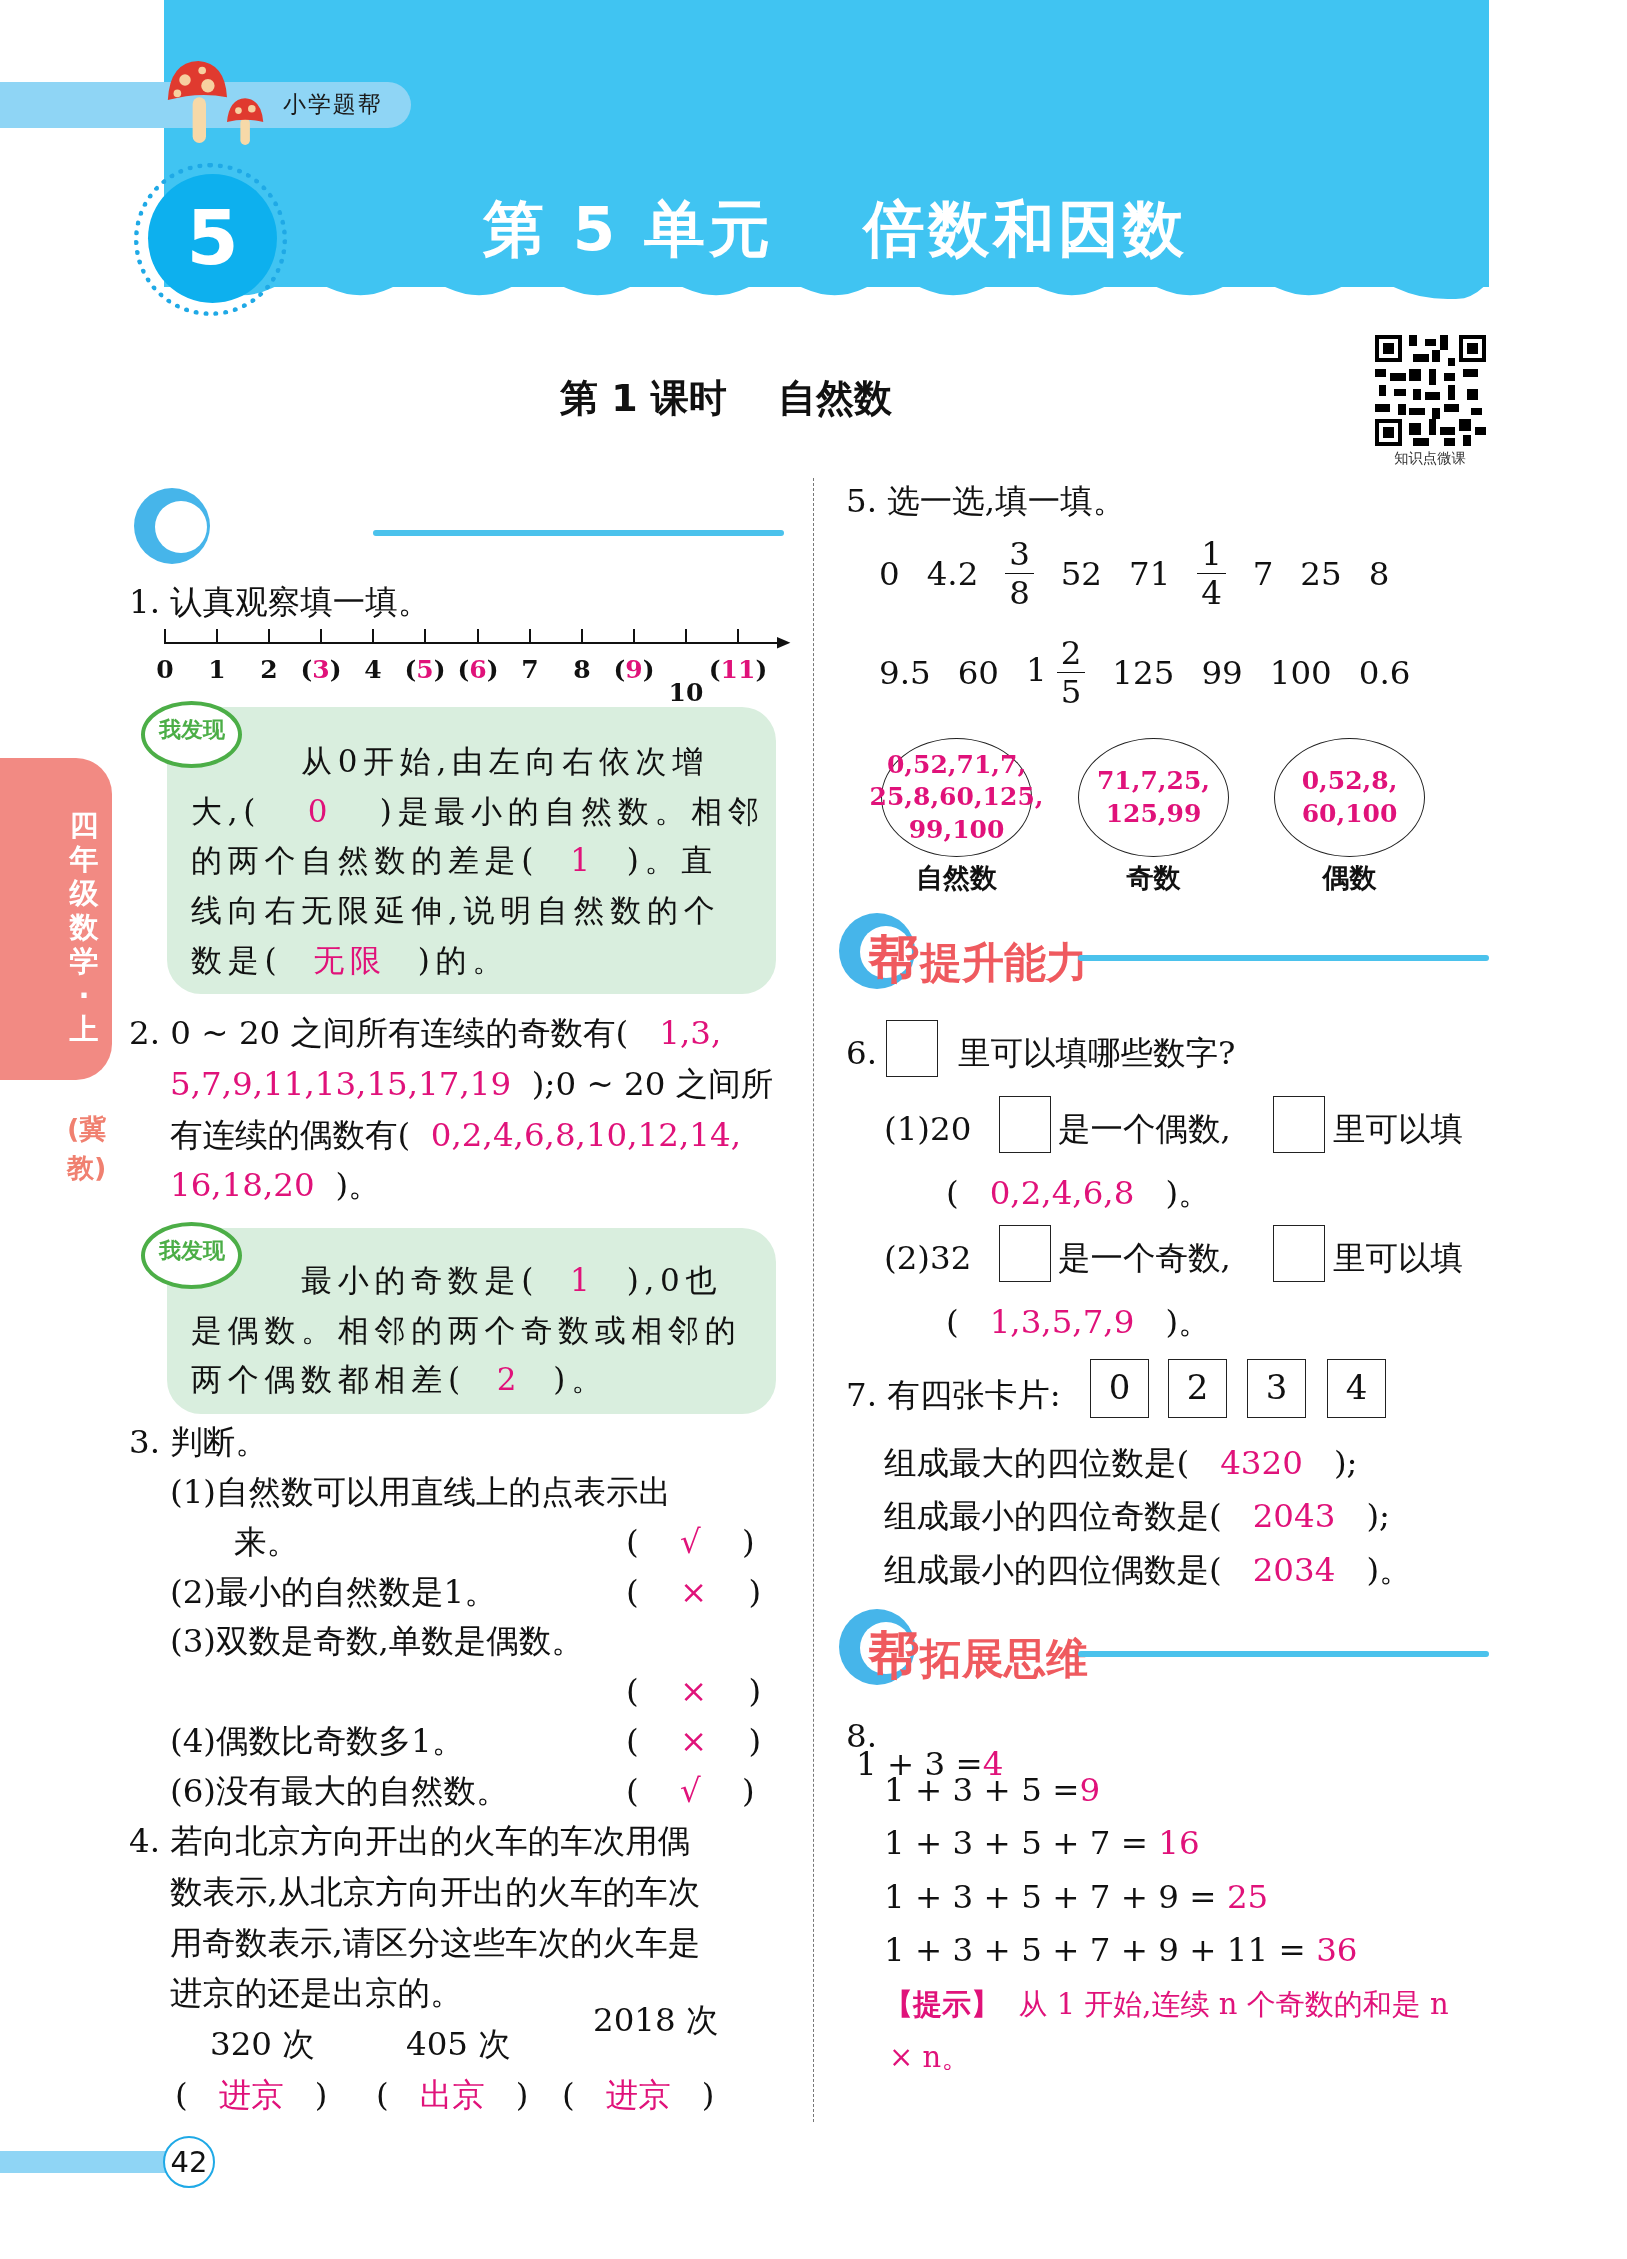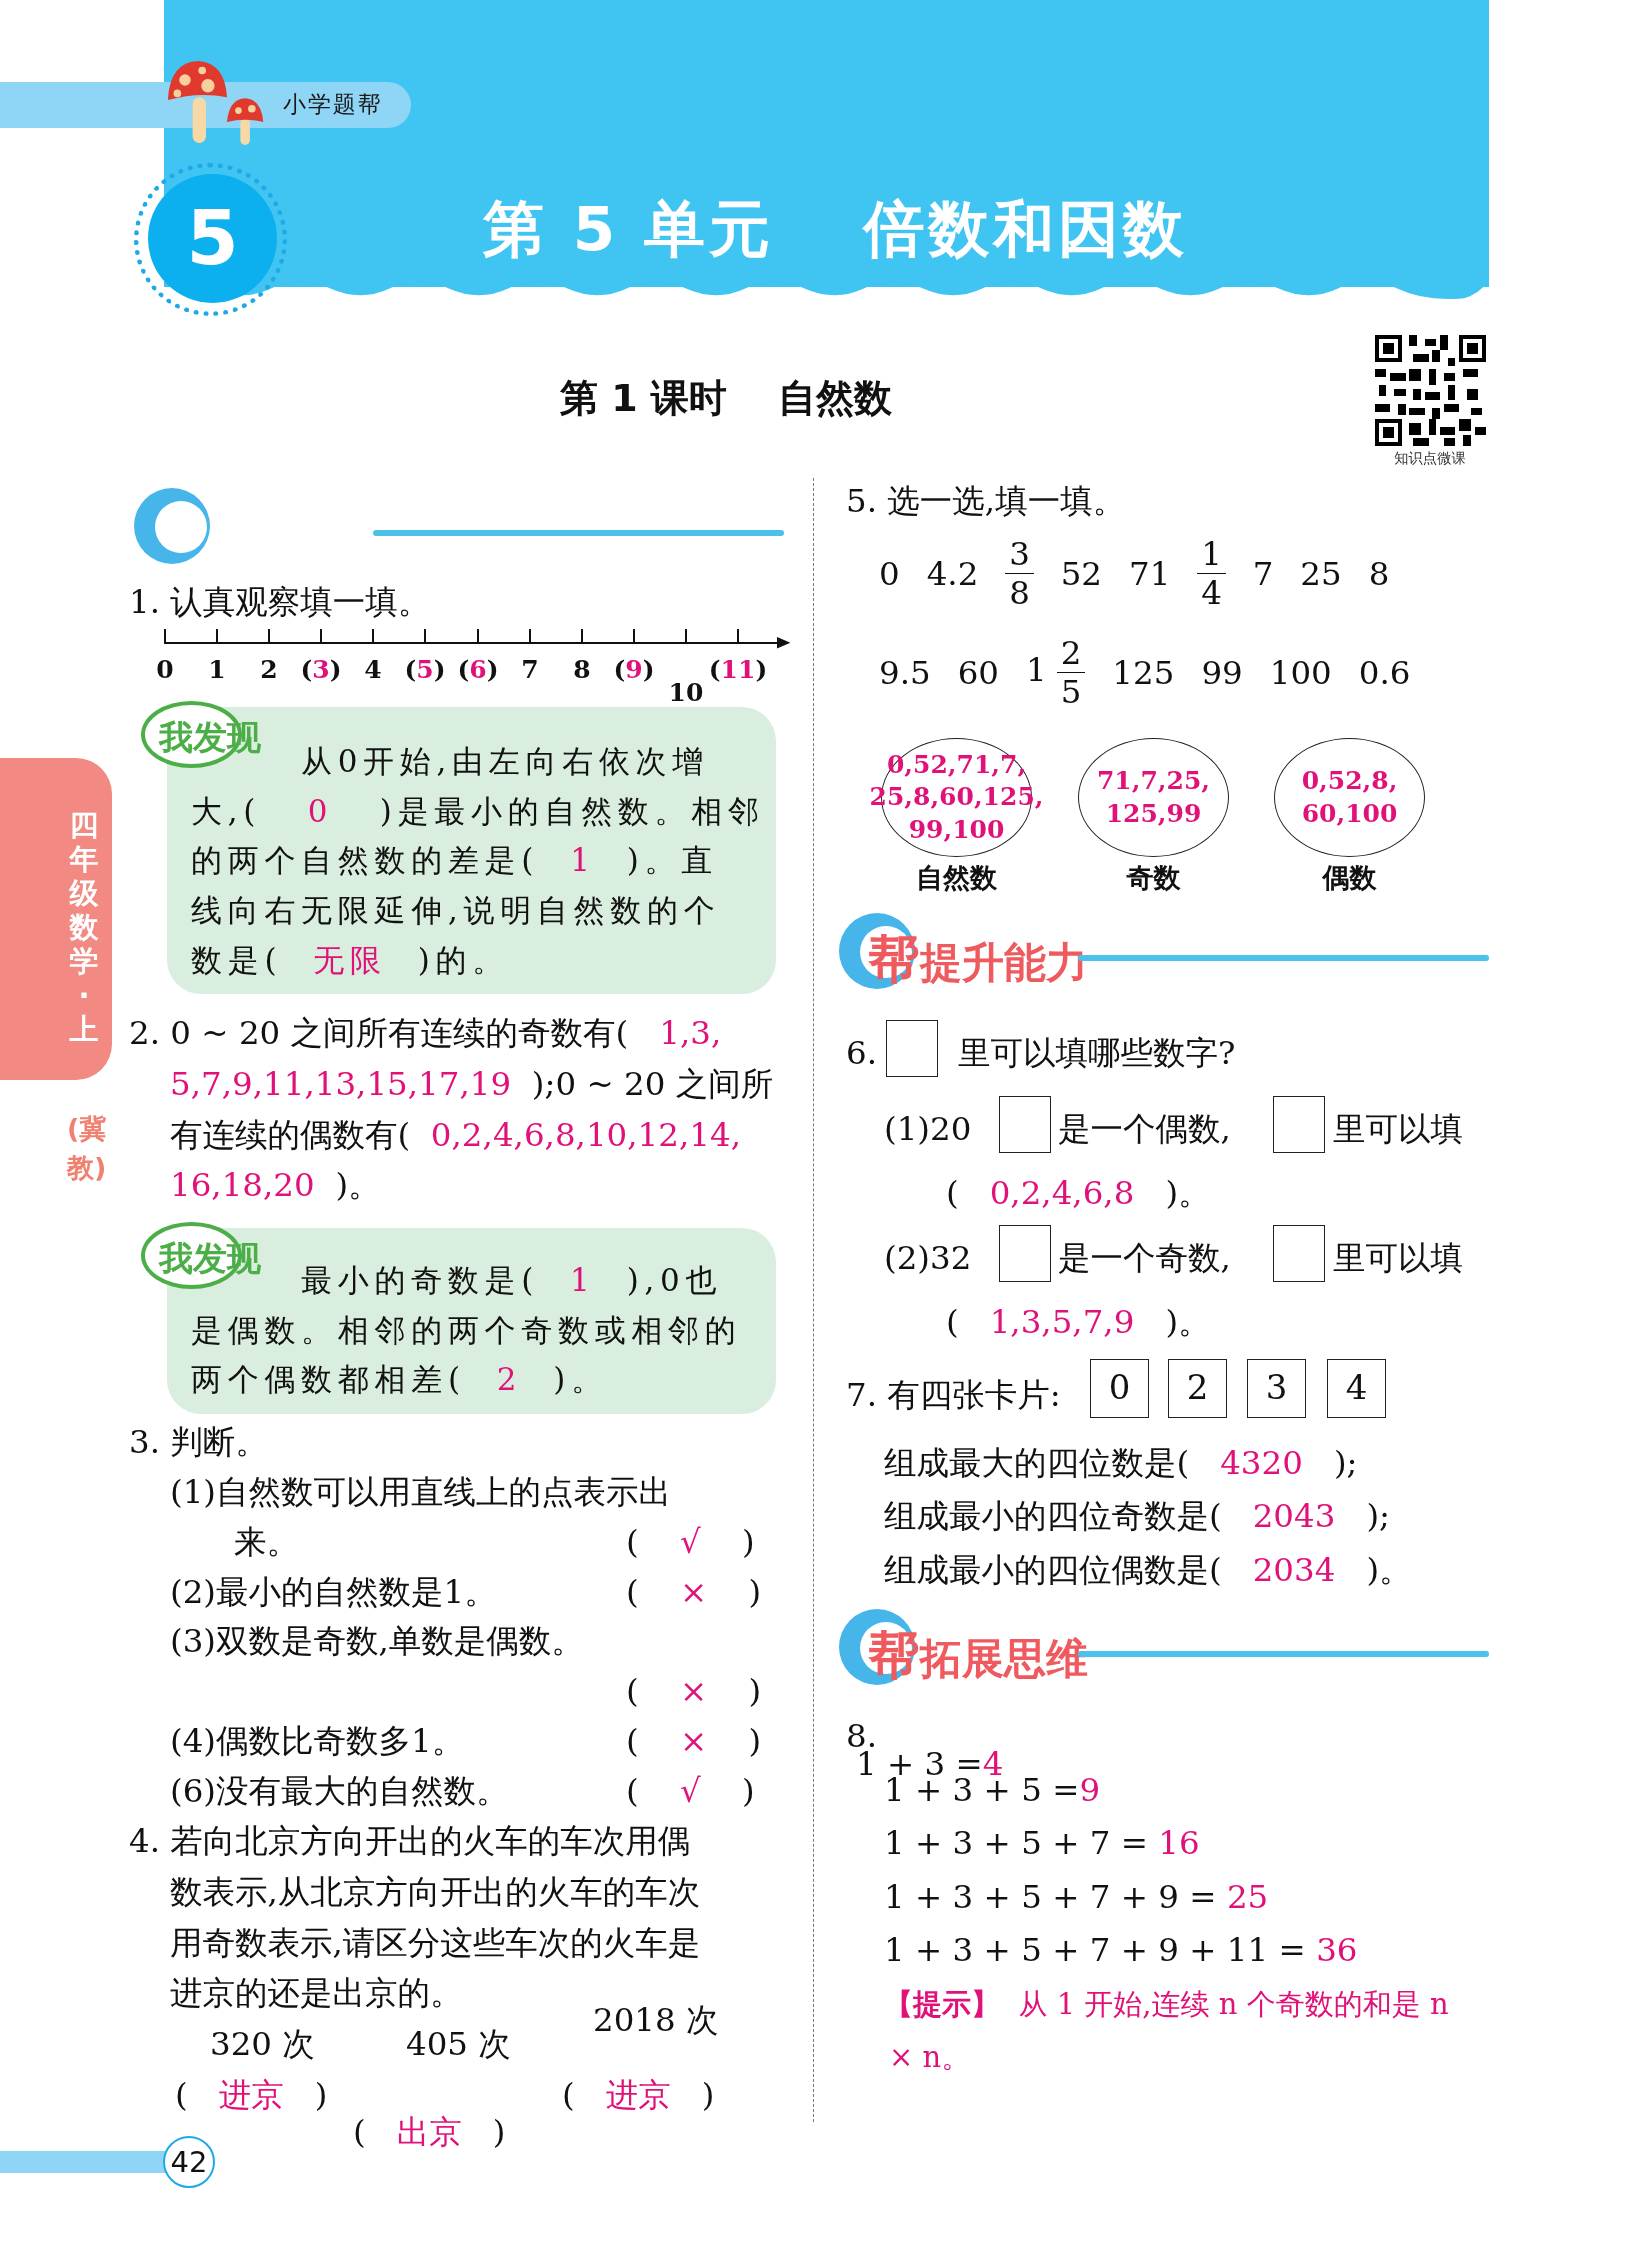--- a/index.html
+++ b/index.html
@@ -24,21 +24,21 @@
   .divider { left:813px; top:478px; height:1644px; border-left:1.9px dashed #777; width:0; }
   .sec-hdr { height:76px; }
   .sec-hdr .c { position:absolute; left:0; top:0; width:76px; height:76px; border-radius:50%; background:#46b5ea; }
   .sec-hdr .c::after { content:""; position:absolute; left:21px; top:13.4px; width:52px; height:52px; border-radius:50%; background:#fff; }
   .sec-hdr .t { position:absolute; left:29px; top:11.5px; font-size:42px; font-weight:bold; color:#ef5a5f; font-family:"DejaVu Sans",sans-serif; white-space:nowrap; }
   .sec-hdr .t .big { font-size:52px; }
   .sec-hdr .ln { position:absolute; top:42px; height:5.7px; background:#4bc2ec; border-radius:2.9px; }
   .q { font-size:32.5px; line-height:50px; white-space:pre; }
   .green-box { background:#d9eede; border-radius:34px; }
   .bubble { width:101px; height:67px; border:4.8px solid #4cae47; border-radius:50%; background:#fff; box-sizing:border-box; }
-  .bubble-text { font-size:34px; font-weight:bold; color:#4cae47; font-family:Liberation Mono, monospace; white-space:nowrap;text-align:right; }
+  .bubble-text { font-size:22px; font-weight:bold; color:#4cae47; font-family:Liberation Mono, monospace; white-space:nowrap;text-align:right; }
   .green-text { font-size:31px; line-height:50px; letter-spacing:5.7px; white-space:pre; font-family:"DejaVu Serif",serif; }
   .nl-tick { position:absolute; top:-13.4px; width:1.9px; height:13.4px; background:#111; }
   .nl-label { position:absolute; top:13.4px; font-size:25px; font-weight:bold; white-space:nowrap; transform:translateX(-50%); }
   .ell { border:1.4px solid #222; border-radius:50%; box-sizing:border-box; display:flex; align-items:center; justify-content:center; text-align:center;
          color:#e0127a; font-weight:bold; font-size:25px; line-height:32.5px; }
   .ell-label { font-size:27px; font-weight:bold; font-family:"DejaVu Sans",sans-serif; text-align:center; }
   .frac { display:inline-block; text-align:center; vertical-align:middle; font-size:32.5px; line-height:38px; }
   .frac .n { display:block; border-bottom:1.9px solid #111; padding:0 3.8px; }
   .frac .d { display:block; }
   .sq { width:52px; height:57px; border:1.9px solid #222; box-sizing:border-box; }
@@ -204,21 +204,21 @@
 <div class="abs q" style="left:626px;top:1766px;">(    <span class="ans">√</span>    )</div>
 
 <div class="abs q" style="left:129px;top:1816px;">4. 若向北京方向开出的火车的车次用偶</div>
 <div class="abs q" style="left:170px;top:1867px;">数表示,从北京方向开出的火车的车次</div>
 <div class="abs q" style="left:170px;top:1918px;">用奇数表示,请区分这些车次的火车是</div>
 <div class="abs q" style="left:170px;top:1968px;">进京的还是出京的。</div>
 <div class="abs q" style="left:210px;top:2019px;">320 次</div>
 <div class="abs q" style="left:406px;top:2019px;">405 次</div>
 <div class="abs q" style="left:593px;top:1983px;margin-top:12px;">2018 次</div>
 <div class="abs q" style="left:175px;top:2070px;">(   <span class="ans">进京</span>   )</div>
-<div class="abs q" style="left:353px;top:2070px;margin-top:37px;">(   <span class="ans">出京</span>   )</div>
+<div class="abs q" style="left:376px;top:2070px;">(   <span class="ans">出京</span>   )</div>
 <div class="abs q" style="left:562px;top:2070px;">(   <span class="ans">进京</span>   )</div>
 
 <div class="abs q" style="left:846px;top:476px;">5. 选一选,填一填。</div>
 <div class="abs" style="left:879px;top:535px;display:flex;align-items:center;gap:27px;font-size:32.5px;">
   <span>0</span>
   <span>4.2</span>
   <span class="frac">
       <span class="n">3</span>
       <span class="d">8</span>
     </span>

